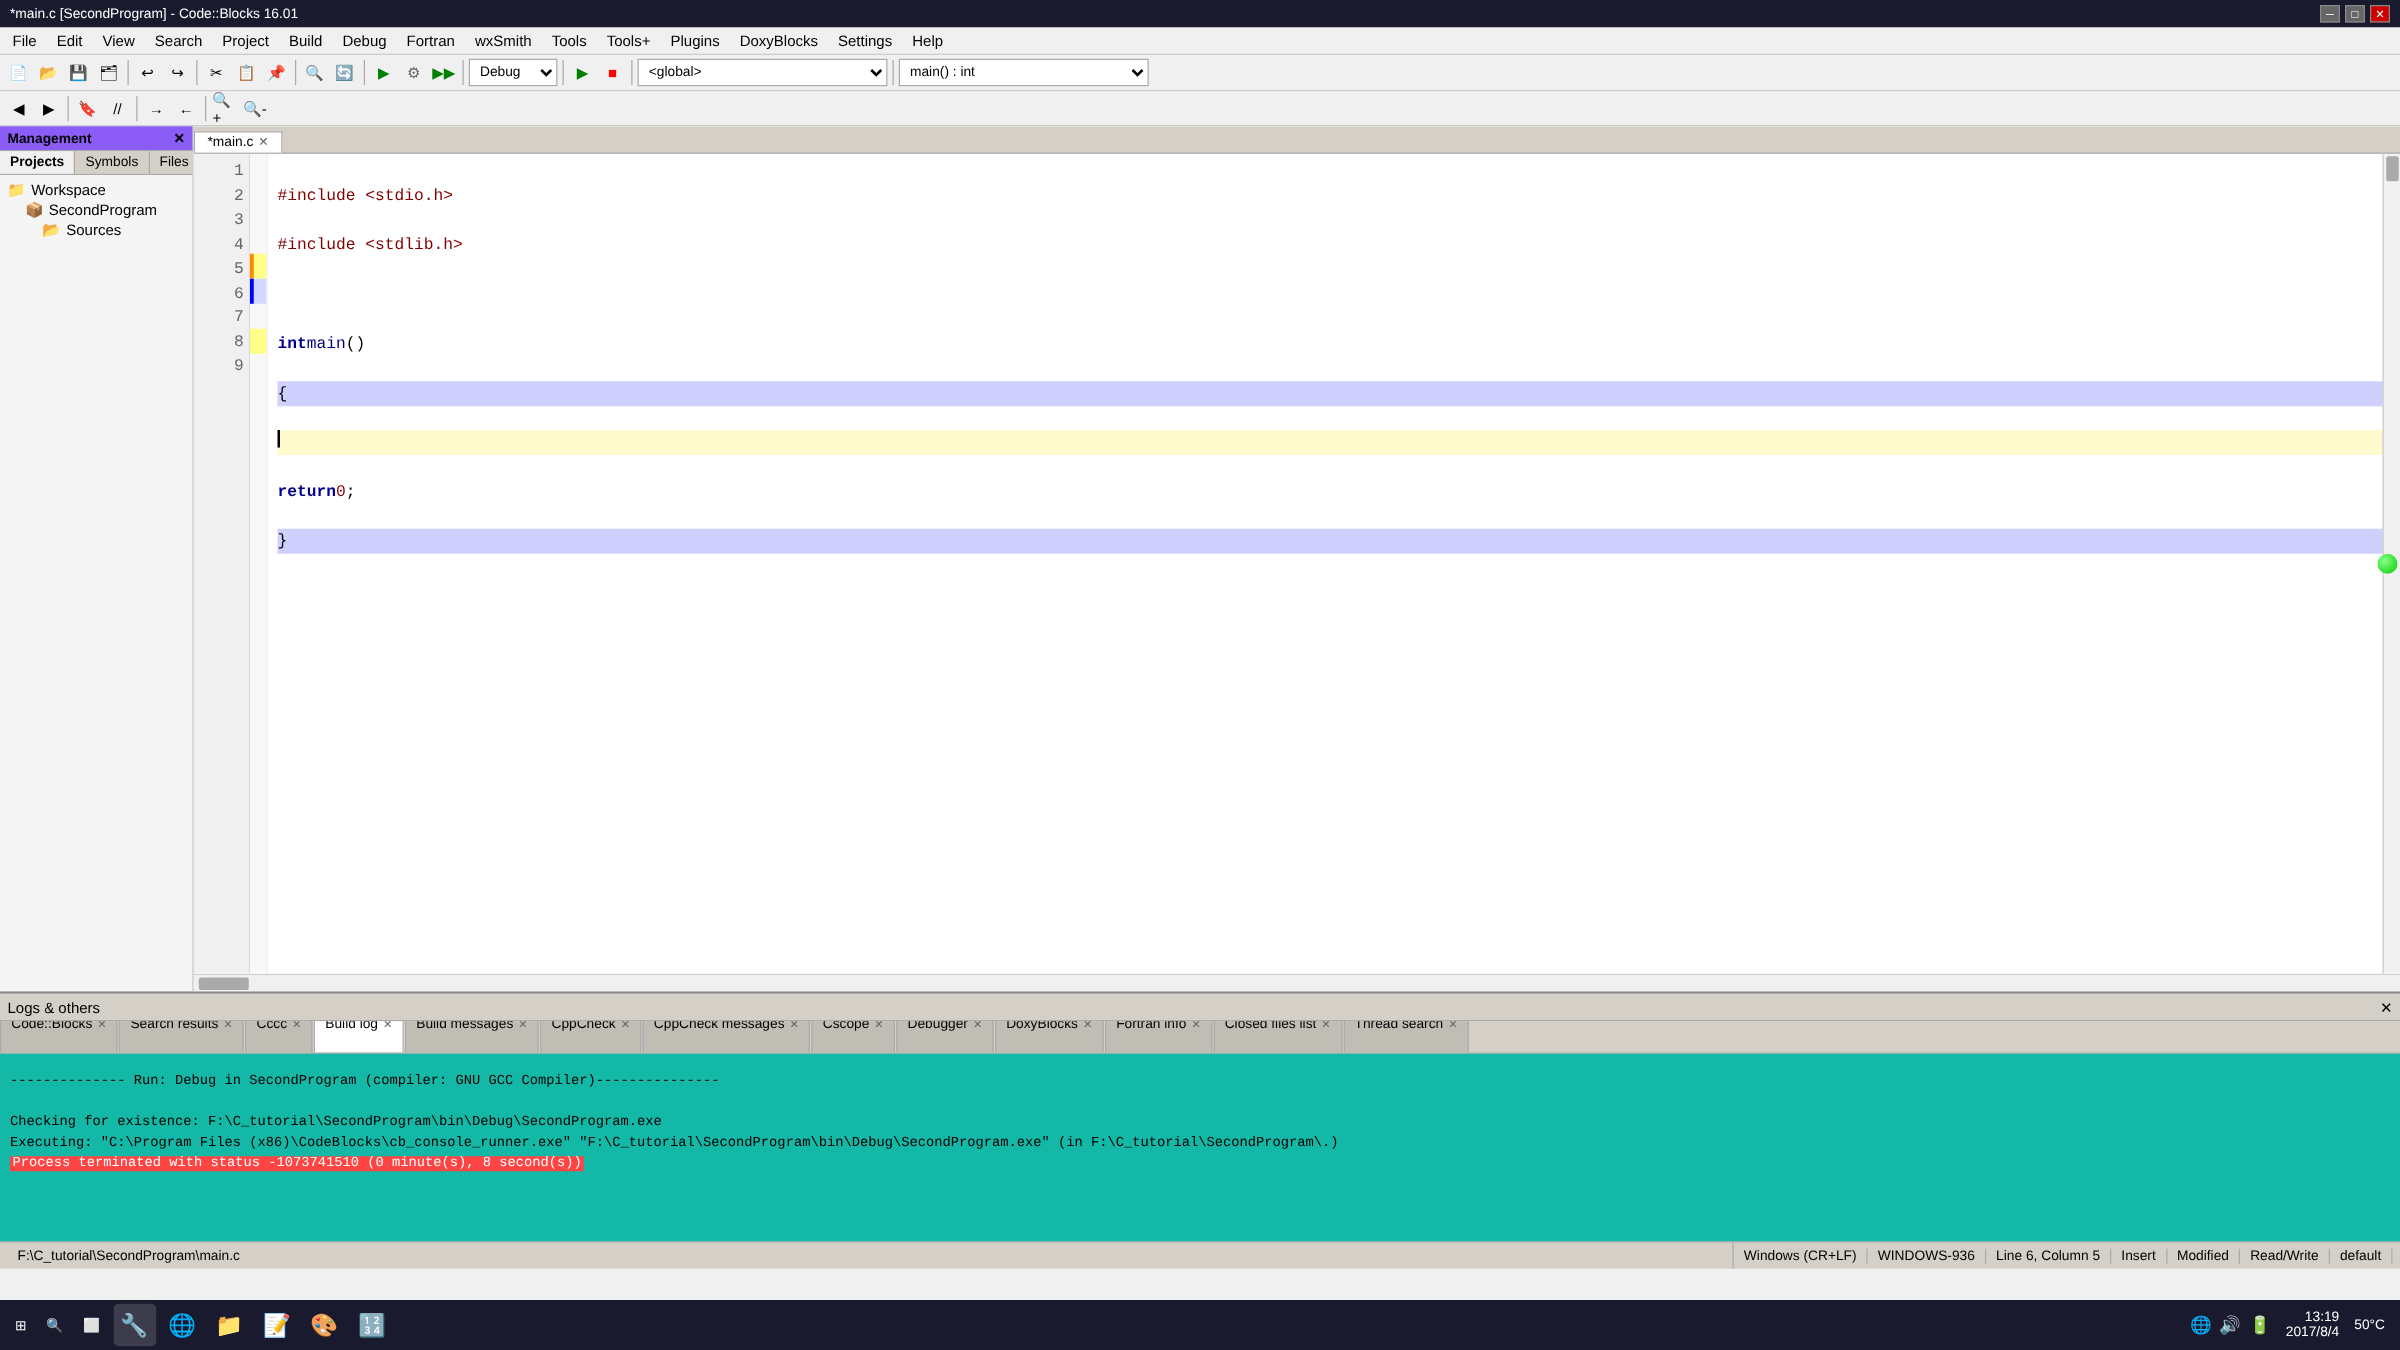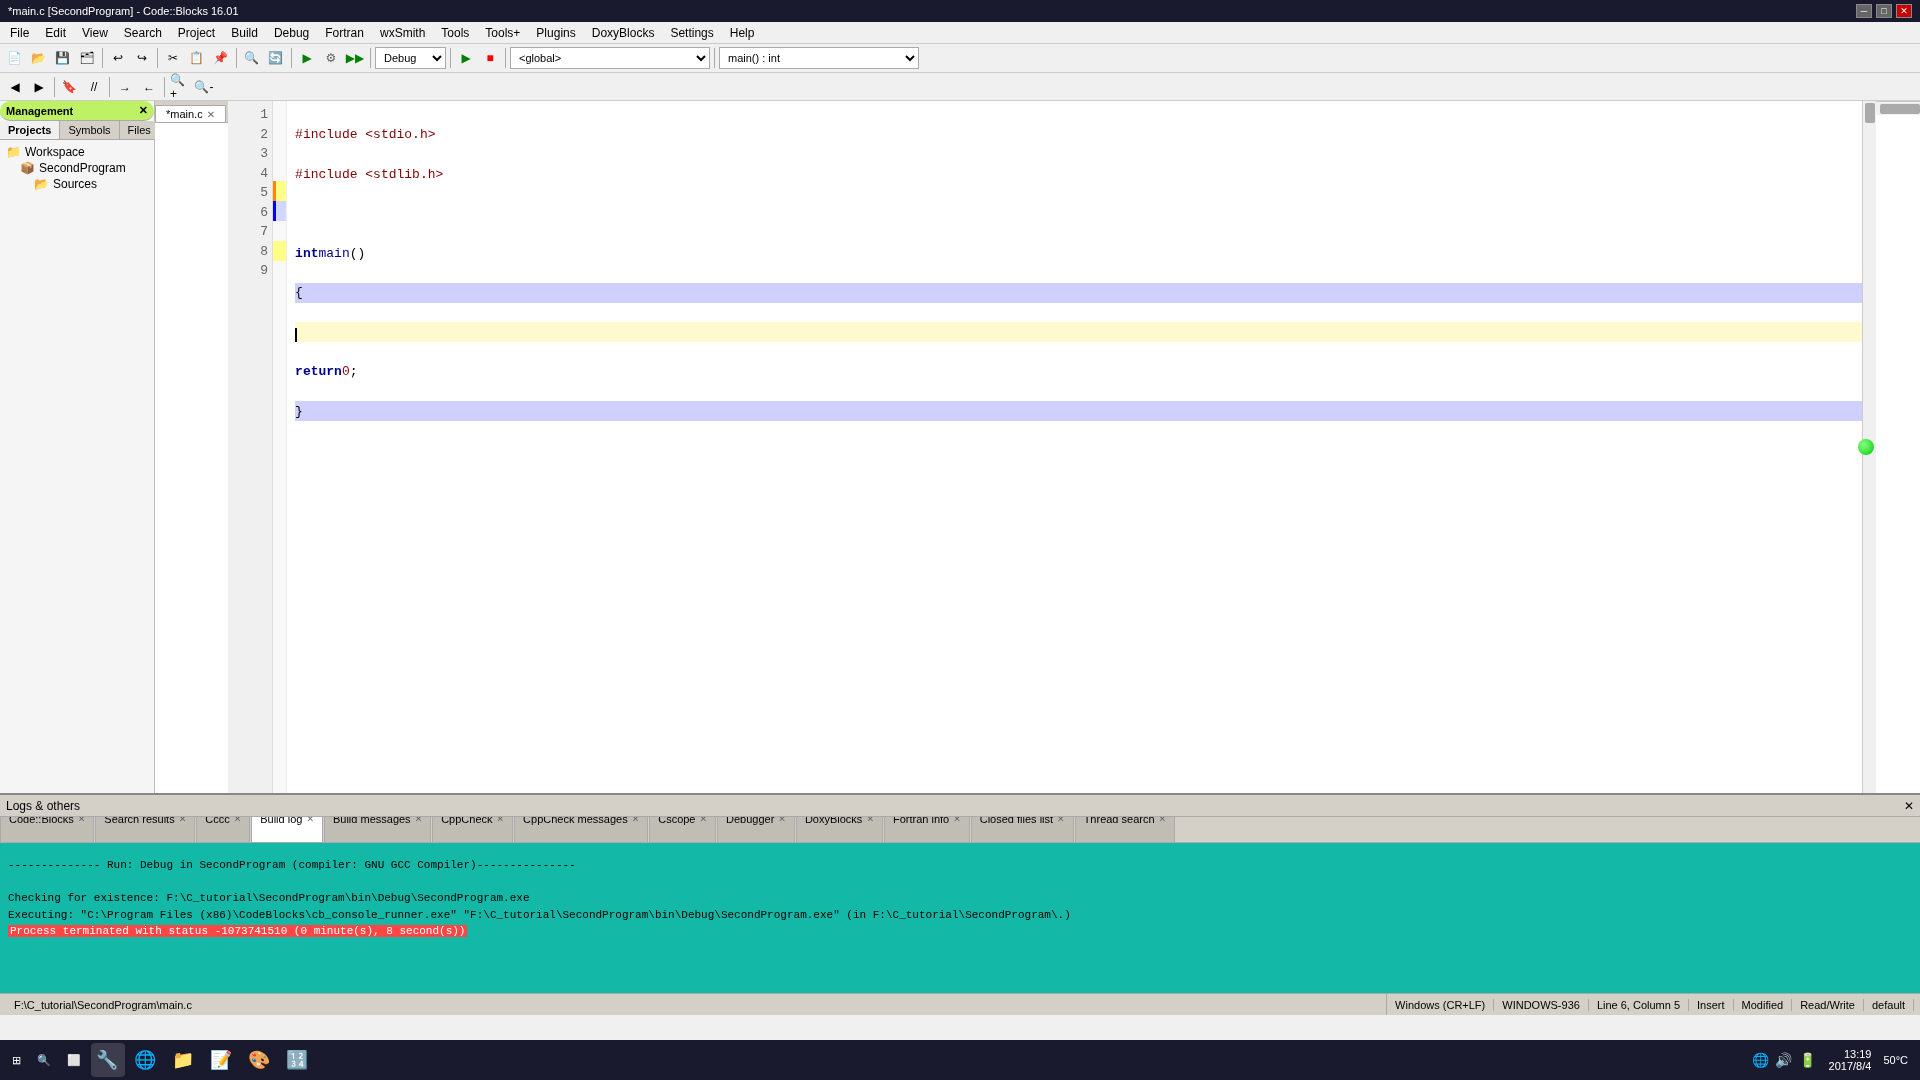--- a/index.html
+++ b/index.html
@@ -76,29 +76,28 @@
 
     
     #left-panel {
       width: 155px;
       border-right: 1px solid #bbb;
       background: #f5f5f5;
       display: flex;
       flex-direction: column;
     }
     #management-header {
-      background: #bef264;
+      background: #8b5cf6;
       padding: 3px 6px;
       font-size: 11px;
       font-weight: bold;
       display: flex;
       align-items: center;
       justify-content: space-between;
       border-bottom: 1px solid #aaa;
-      border-radius: 10px;
     }
     #panel-tabs {
       display: flex;
       background: #d4d0c8;
       border-bottom: 1px solid #aaa;
     }
     .panel-tab {
       padding: 3px 8px;
       font-size: 11px;
       cursor: pointer;
@@ -112,20 +111,21 @@
       font-size: 12px;
       overflow-y: auto;
     }
     .tree-item { padding: 1px 2px; cursor: pointer; display: flex; align-items: center; gap: 4px; }
     .tree-indent { margin-left: 14px; }
 
     
     #editor-area {
       flex: 1;
       display: flex;
+      flex-direction: column;
       background: #fff;
       overflow: hidden;
     }
     #editor-tabs {
       height: 22px;
       background: #d4d0c8;
       display: flex;
       align-items: flex-end;
       border-bottom: 1px solid #aaa;
     }
@@ -167,21 +167,21 @@
       border-right: 1px solid #eee;
     }
     #code-content {
       flex: 1;
       padding: 4px 8px;
       line-height: 1.5;
       white-space: pre;
       overflow: auto;
       color: #000;
     }
-    .code-line { display: flex; align-items: flex-end; min-height: 20px; }
+    .code-line { display: flex; align-items: flex-start; min-height: 20px; }
     .kw { color: #00008B; font-weight: bold; }
     .inc { color: #800000; }
     .fn { color: #000080; }
     .num { color: #8B0000; }
     .cursor-line { background: #fffacd; }
     .bracket-highlight { background: #d0d0ff; }
 
     
     #editor-hscroll {
       height: 14px;

